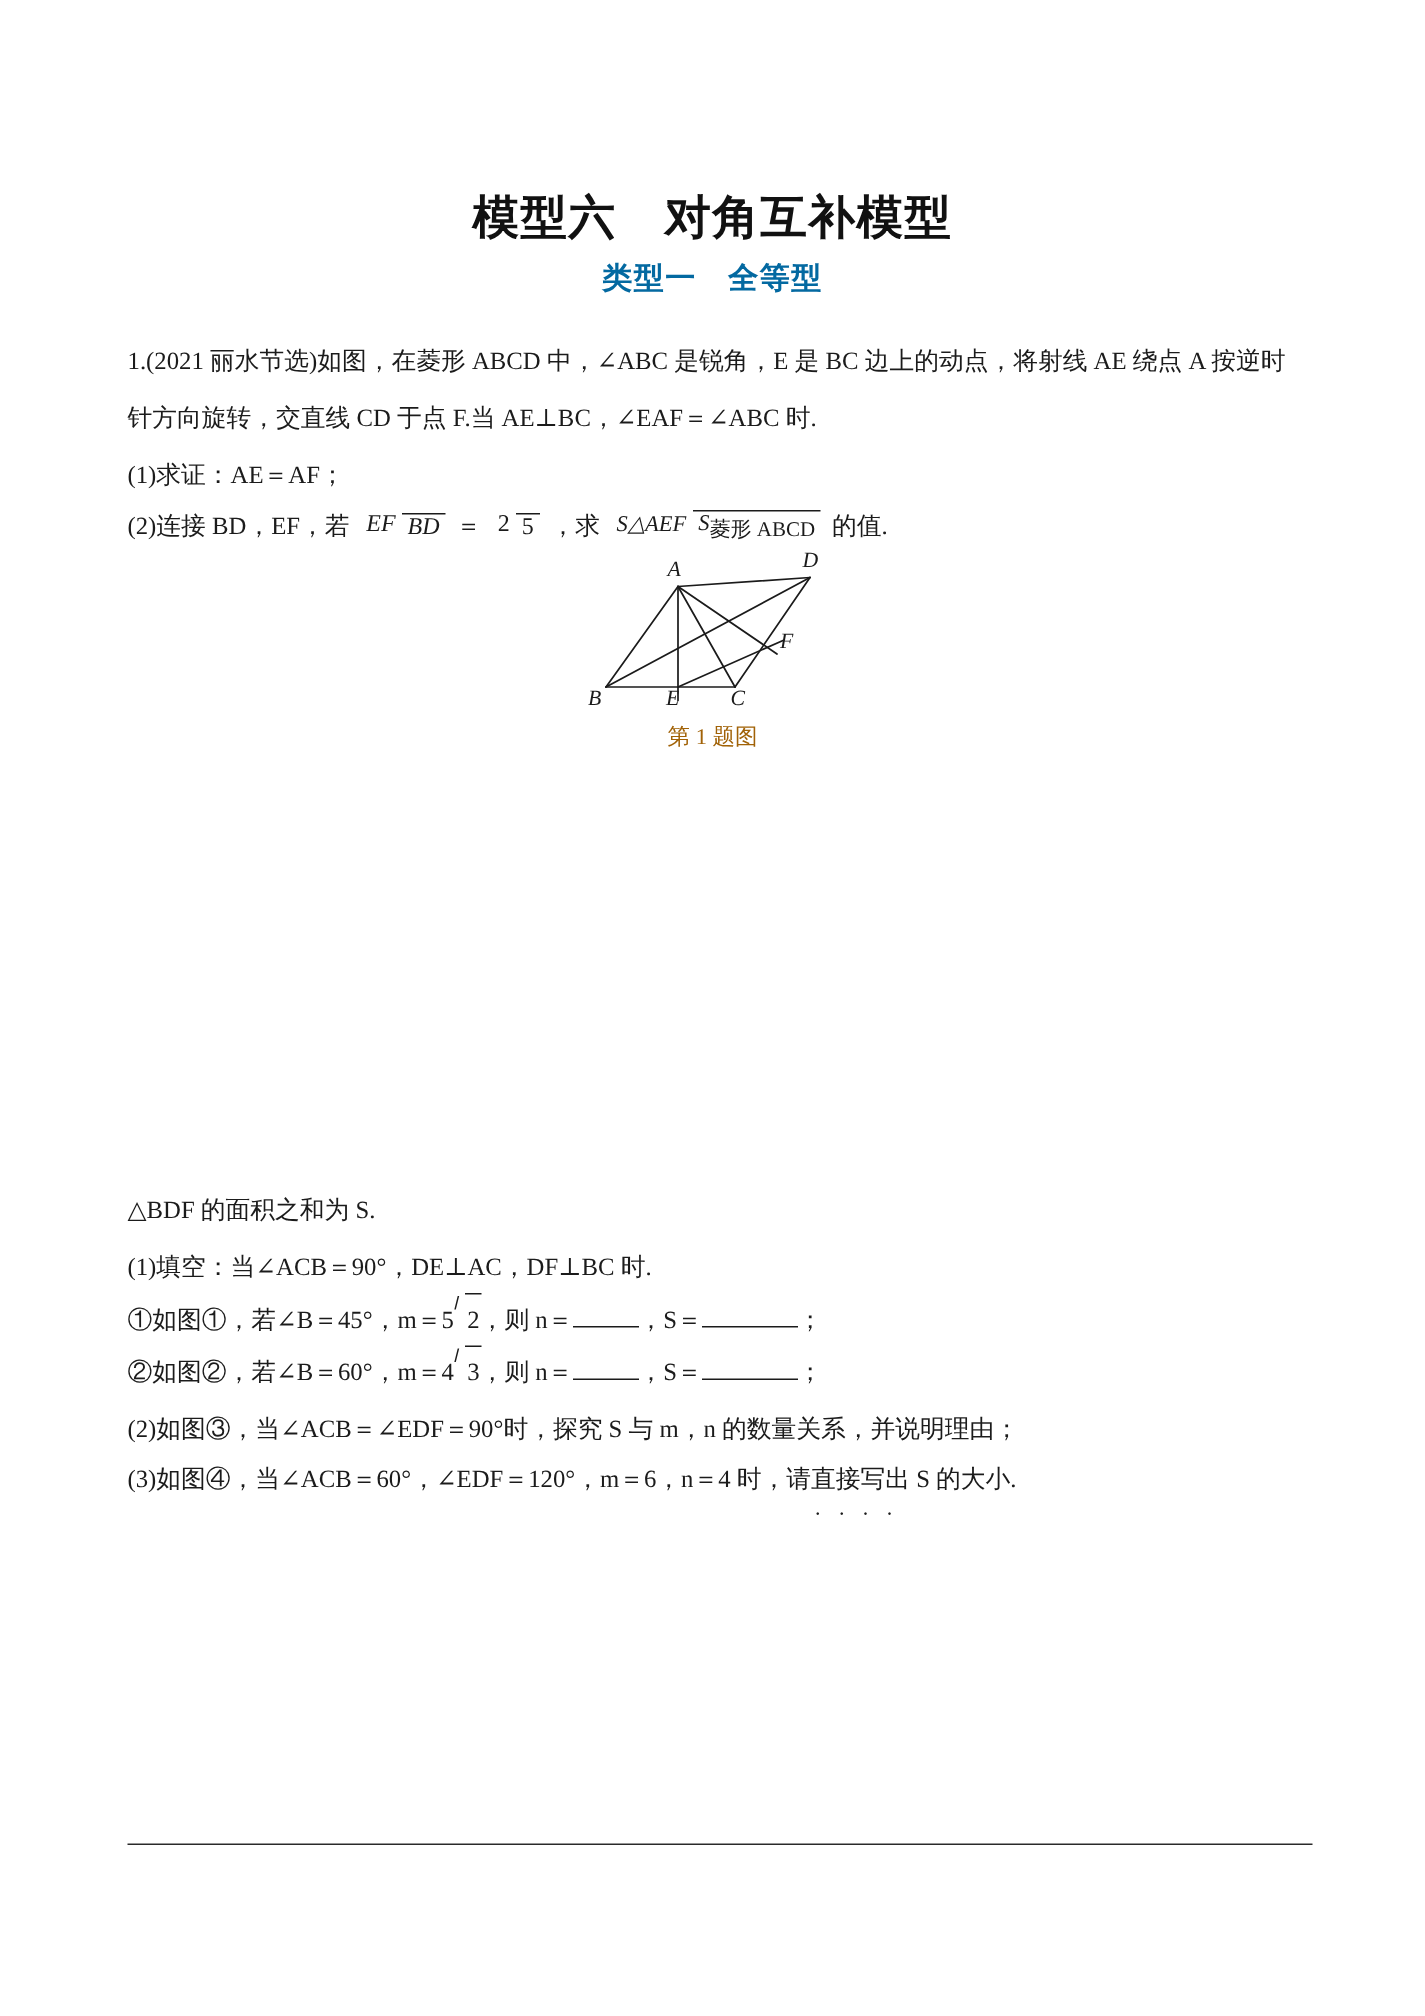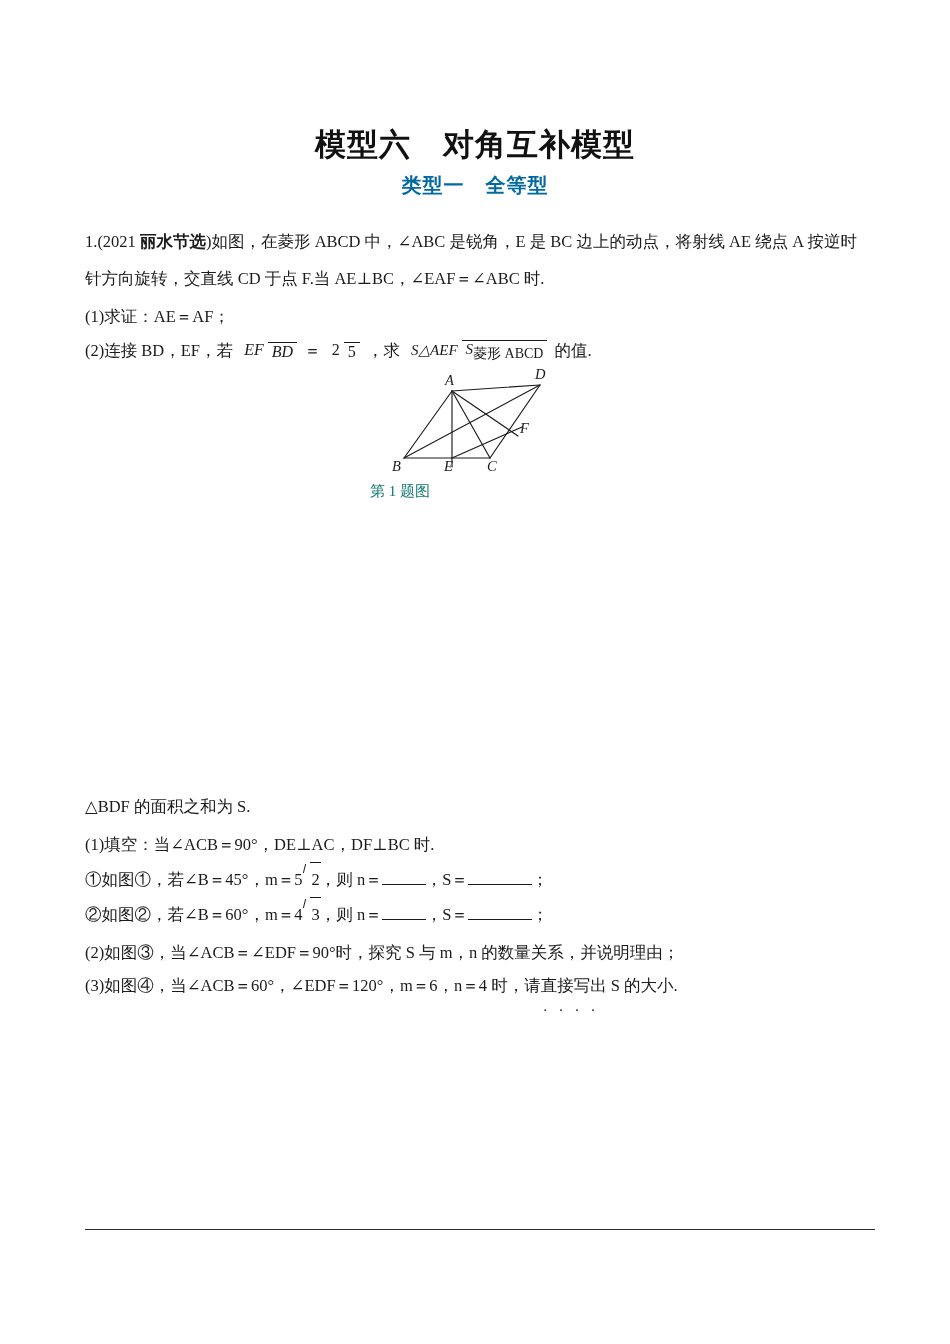--- a/index.html
+++ b/index.html
@@ -48,21 +48,21 @@
     position: absolute;
     left: 85px;
     width: 790px;
     font-size: 16.5px;
     line-height: 38px;
     color: #1b1b1b;
     white-space: normal;
   }
 
   i.m { font-style: italic; font-family: "Liberation Serif", serif; }
-  .bold { font-weight: bold; font-family: "Liberation Sans", "DejaVu Sans", sans-serif; }
+  .bold { font-weight: normal; font-family: "Liberation Sans", "DejaVu Sans", sans-serif; }
 
   
   .frac {
     display: inline-flex;
     align-items: center;
     vertical-align: middle;
     line-height: 1.05;
     margin: 0 3px;
     position: relative;
     top: -1px;
@@ -102,23 +102,23 @@
     font-size: 15px;
     letter-spacing: 3.6px;
     color: #1b1b1b;
   }
 
   
   .figure-wrap { position: absolute; left: 370px; top: 370px; width: 210px; height: 145px; }
   .fig-caption {
     position: absolute;
     left: 0; right: 0; top: 112px;
-    text-align: left;
+    text-align: center;
     font-size: 15px;
-    color: #0f766e;
+    color: #a16207;
   }
   .fig-label {
     position: absolute;
     font-style: italic;
     font-size: 14.5px;
     font-family: "Liberation Serif", serif;
     color: #1b1b1b;
   }
 
   .rule {

